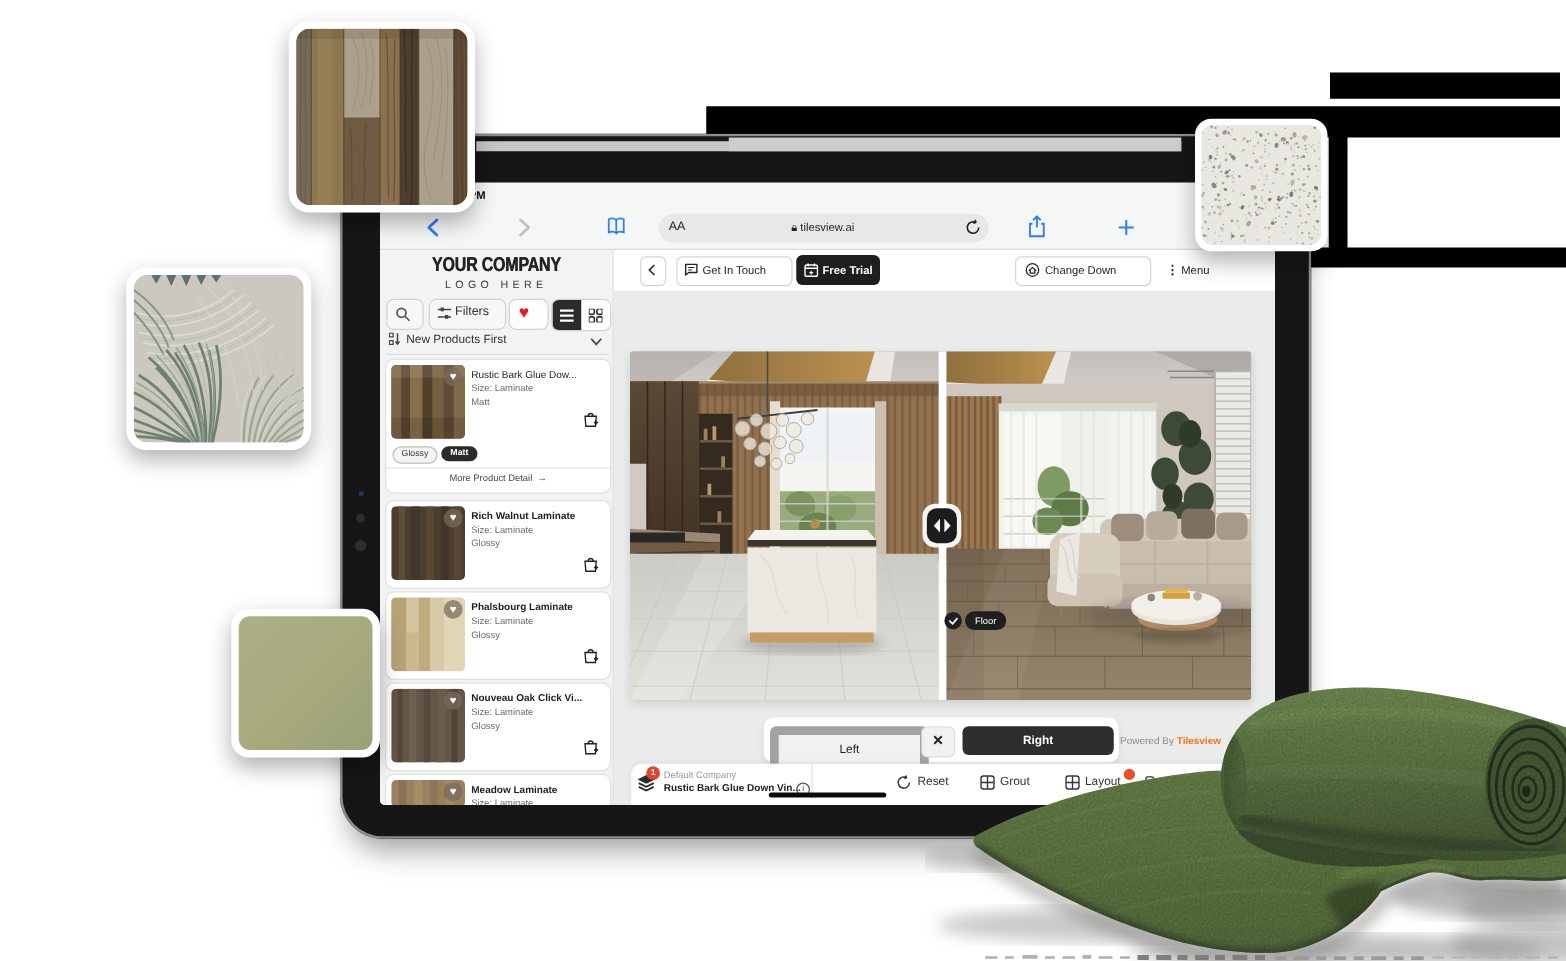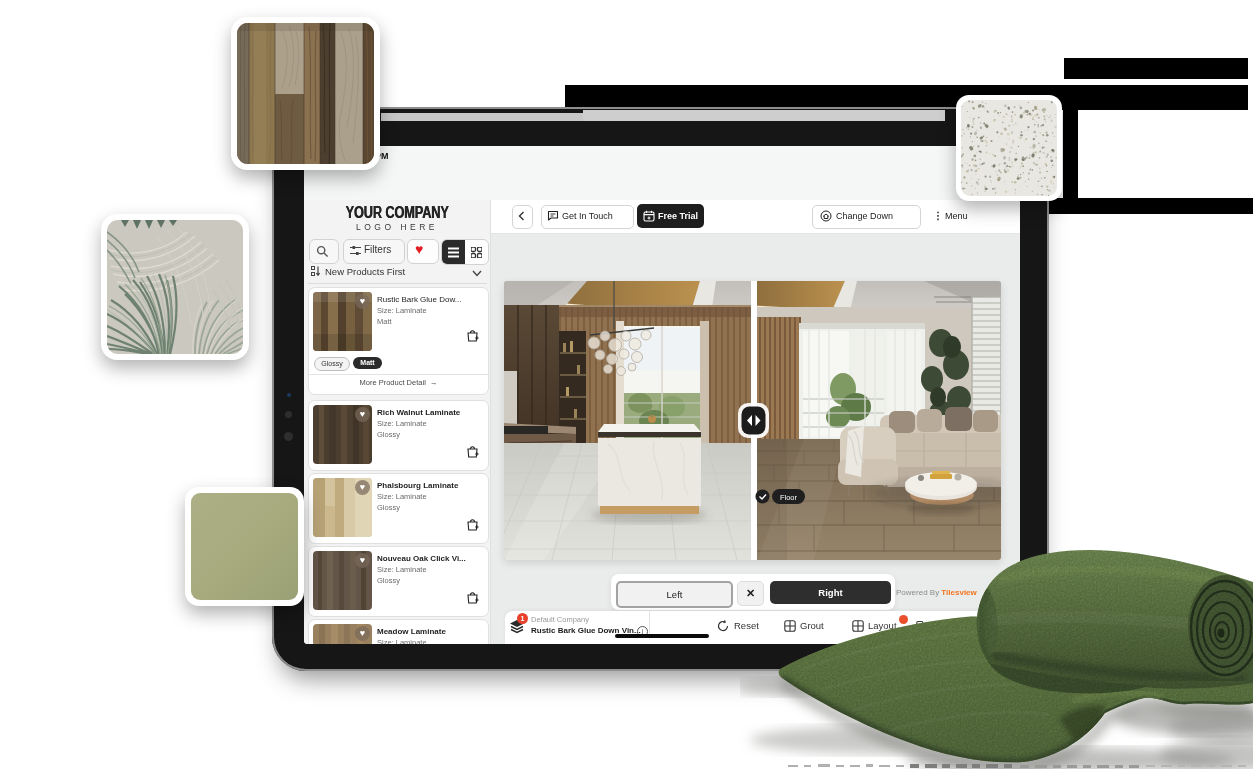--- a/index.html
+++ b/index.html
@@ -24,20 +24,51 @@
 <div class="abs" style="left:583px;top:110px;width:362px;height:11px;background:#cecece;"></div>
 
 <div class="abs" style="left:285px;top:411px;width:7px;height:7px;border-radius:50%;background:#2e2e2e;"></div>
 <div class="abs" style="left:284px;top:432px;width:9px;height:9px;border-radius:50%;background:#2e2e2e;"></div>
 <div class="abs" style="left:287px;top:393px;width:4px;height:4px;border-radius:50%;background:#1b3a5e;"></div>
 
 <div class="abs" id="screen" style="left:304px;top:146px;width:716px;height:498px;border-radius:4px;background:#f5f6f6;overflow:hidden;">
 
   <div class="abs" style="left:71px;top:5px;font-size:9px;font-weight:bold;color:#111;">PM</div>
 
+  <div class="abs" style="left:0;top:20px;width:716px;height:33px;background:#f5f6f6;border-bottom:1px solid #dcdcdc;">
+
+    <svg class="abs" style="left:36px;top:8px;" width="12" height="16" viewBox="0 0 12 16">
+        <path d="M9.5 2 L3 8 L9.5 14" stroke="#2f7cf6" stroke-width="2.2" fill="none" stroke-linecap="round" stroke-linejoin="round"></path>
+      </svg>
+
+    <svg class="abs" style="left:110px;top:8px;" width="12" height="16" viewBox="0 0 12 16">
+        <path d="M2.5 2 L9 8 L2.5 14" stroke="#c0c0c2" stroke-width="2.2" fill="none" stroke-linecap="round" stroke-linejoin="round"></path>
+      </svg>
+
+    <svg class="abs" style="left:181px;top:7px;" width="16" height="16" viewBox="0 0 16 16">
+        <path d="M8 3 C6.5 1.6 4 1.6 2 2.4 L2 13 C4 12.2 6.5 12.2 8 13.6 C9.5 12.2 12 12.2 14 13 L14 2.4 C12 1.6 9.5 1.6 8 3 Z M8 3 L8 13.6" stroke="#2f7cf6" stroke-width="1.4" fill="none"></path>
+      </svg>
+
+    <div class="abs" style="left:223px;top:5px;width:264px;height:23px;border-radius:12px;background:#e7e8ea;"></div>
+    <div class="abs" style="left:231px;top:10px;font-size:10px;color:#222;">AA</div>
+    <div class="abs" style="left:329px;top:11px;font-size:9px;color:#222;">🔒︎ tilesview.ai</div>
+
+    <svg class="abs" style="left:468px;top:9px;" width="13" height="14" viewBox="0 0 13 14">
+        <path d="M11 7 A4.6 4.6 0 1 1 8.5 2.9 M8.2 0.8 L8.6 3 L6.6 3.6" stroke="#222" stroke-width="1.3" fill="none"></path>
+      </svg>
+
+    <svg class="abs" style="left:518px;top:6px;" width="15" height="20" viewBox="0 0 15 20">
+        <path d="M7.5 1.5 L7.5 10 M4.5 4 L7.5 1.2 L10.5 4" stroke="#2f7cf6" stroke-width="1.5" fill="none"></path>
+        <path d="M4 7 L2 7 L2 17 L13 17 L13 7 L11 7" stroke="#2f7cf6" stroke-width="1.5" fill="none"></path>
+      </svg>
+
+    <svg class="abs" style="left:590px;top:9px;" width="14" height="14" viewBox="0 0 14 14">
+        <path d="M7 1 L7 13 M1 7 L13 7" stroke="#2f7cf6" stroke-width="1.6" fill="none"></path>
+      </svg>
+  </div>
 
   <div class="abs" style="left:0;top:54px;width:836px;height:444px;background:#eaeceb;">
 
     <div class="abs" style="left:0;top:0;width:186px;height:444px;background:#f2f3f2;border-right:1px solid #e0e0e0;">
 
       <div class="abs" style="left:0;top:4px;width:186px;text-align:center;font-weight:bold;font-size:16px;color:#242424;transform:scaleX(.8);letter-spacing:-0.2px;text-shadow:0.5px 0 0 #242424;">YOUR COMPANY</div>
       <div class="abs" style="left:0;top:22px;width:186px;text-align:center;font-size:8.5px;color:#3a3a3a;letter-spacing:3.5px;">LOGO HERE</div>
 
       <div class="abs" style="left:5px;top:39px;width:28px;height:23px;border:1px solid #d2d2d2;border-radius:6px;background:#f7f7f7;"></div>
       <svg class="abs" style="left:12px;top:45px;" width="13" height="13" viewBox="0 0 13 13">
@@ -422,21 +453,21 @@
 
       <rect x="234" y="122" width="31" height="35" rx="10" fill="#ffffff" opacity=".92"></rect>
       <rect x="237.5" y="125.5" width="24" height="28" rx="8" fill="#1c1c1c"></rect>
       <polygon points="248,134 243,139.5 248,145" fill="#ffffff"></polygon>
       <polygon points="251.5,134 256.5,139.5 251.5,145" fill="#ffffff"></polygon>
     </svg>
     </div>
 
     <div class="abs" style="left:307px;top:374px;width:284px;height:36px;background:#fff;border-radius:8px;box-shadow:0 2px 6px rgba(0,0,0,.08);"></div>
 
-    <div class="abs" style="left:312px;top:381px;width:113px;height:23px;background:#f1f1f1;border:2px solid #a3a3a3;border-radius:5px;font-size:9.5px;color:#222;text-align:center;line-height:23px;">Left</div>
+    <div class="abs" style="left:312px;top:381px;width:113px;height:23px;background:#f1f1f1;border:7px solid #a3a3a3;border-radius:5px;font-size:9.5px;color:#222;text-align:center;line-height:23px;">Left</div>
 
     <div class="abs" style="left:433px;top:381px;width:25px;height:23px;background:#f1f1f1;border:1px solid #ddd;border-radius:5px;font-size:11px;color:#222;text-align:center;line-height:22px;font-weight:bold;">✕</div>
 
     <div class="abs" style="left:466px;top:381px;width:121px;height:23px;background:#2e2e2e;border-radius:5px;font-size:9.5px;color:#fff;text-align:center;line-height:23px;font-weight:bold;">Right</div>
 
     <div class="abs" style="left:592px;top:388px;font-size:8px;color:#8a8a8a;">Powered By <span style="color:#f4731e;font-weight:bold;">Tilesview</span></div>
 
     <div class="abs" style="left:201px;top:411px;width:515px;height:33px;background:#fff;border-radius:8px 8px 0 0;box-shadow:0 -1px 4px rgba(0,0,0,.06);"></div>
 
     <svg class="abs" style="left:205px;top:419px;" width="16" height="16" viewBox="0 0 16 16">

